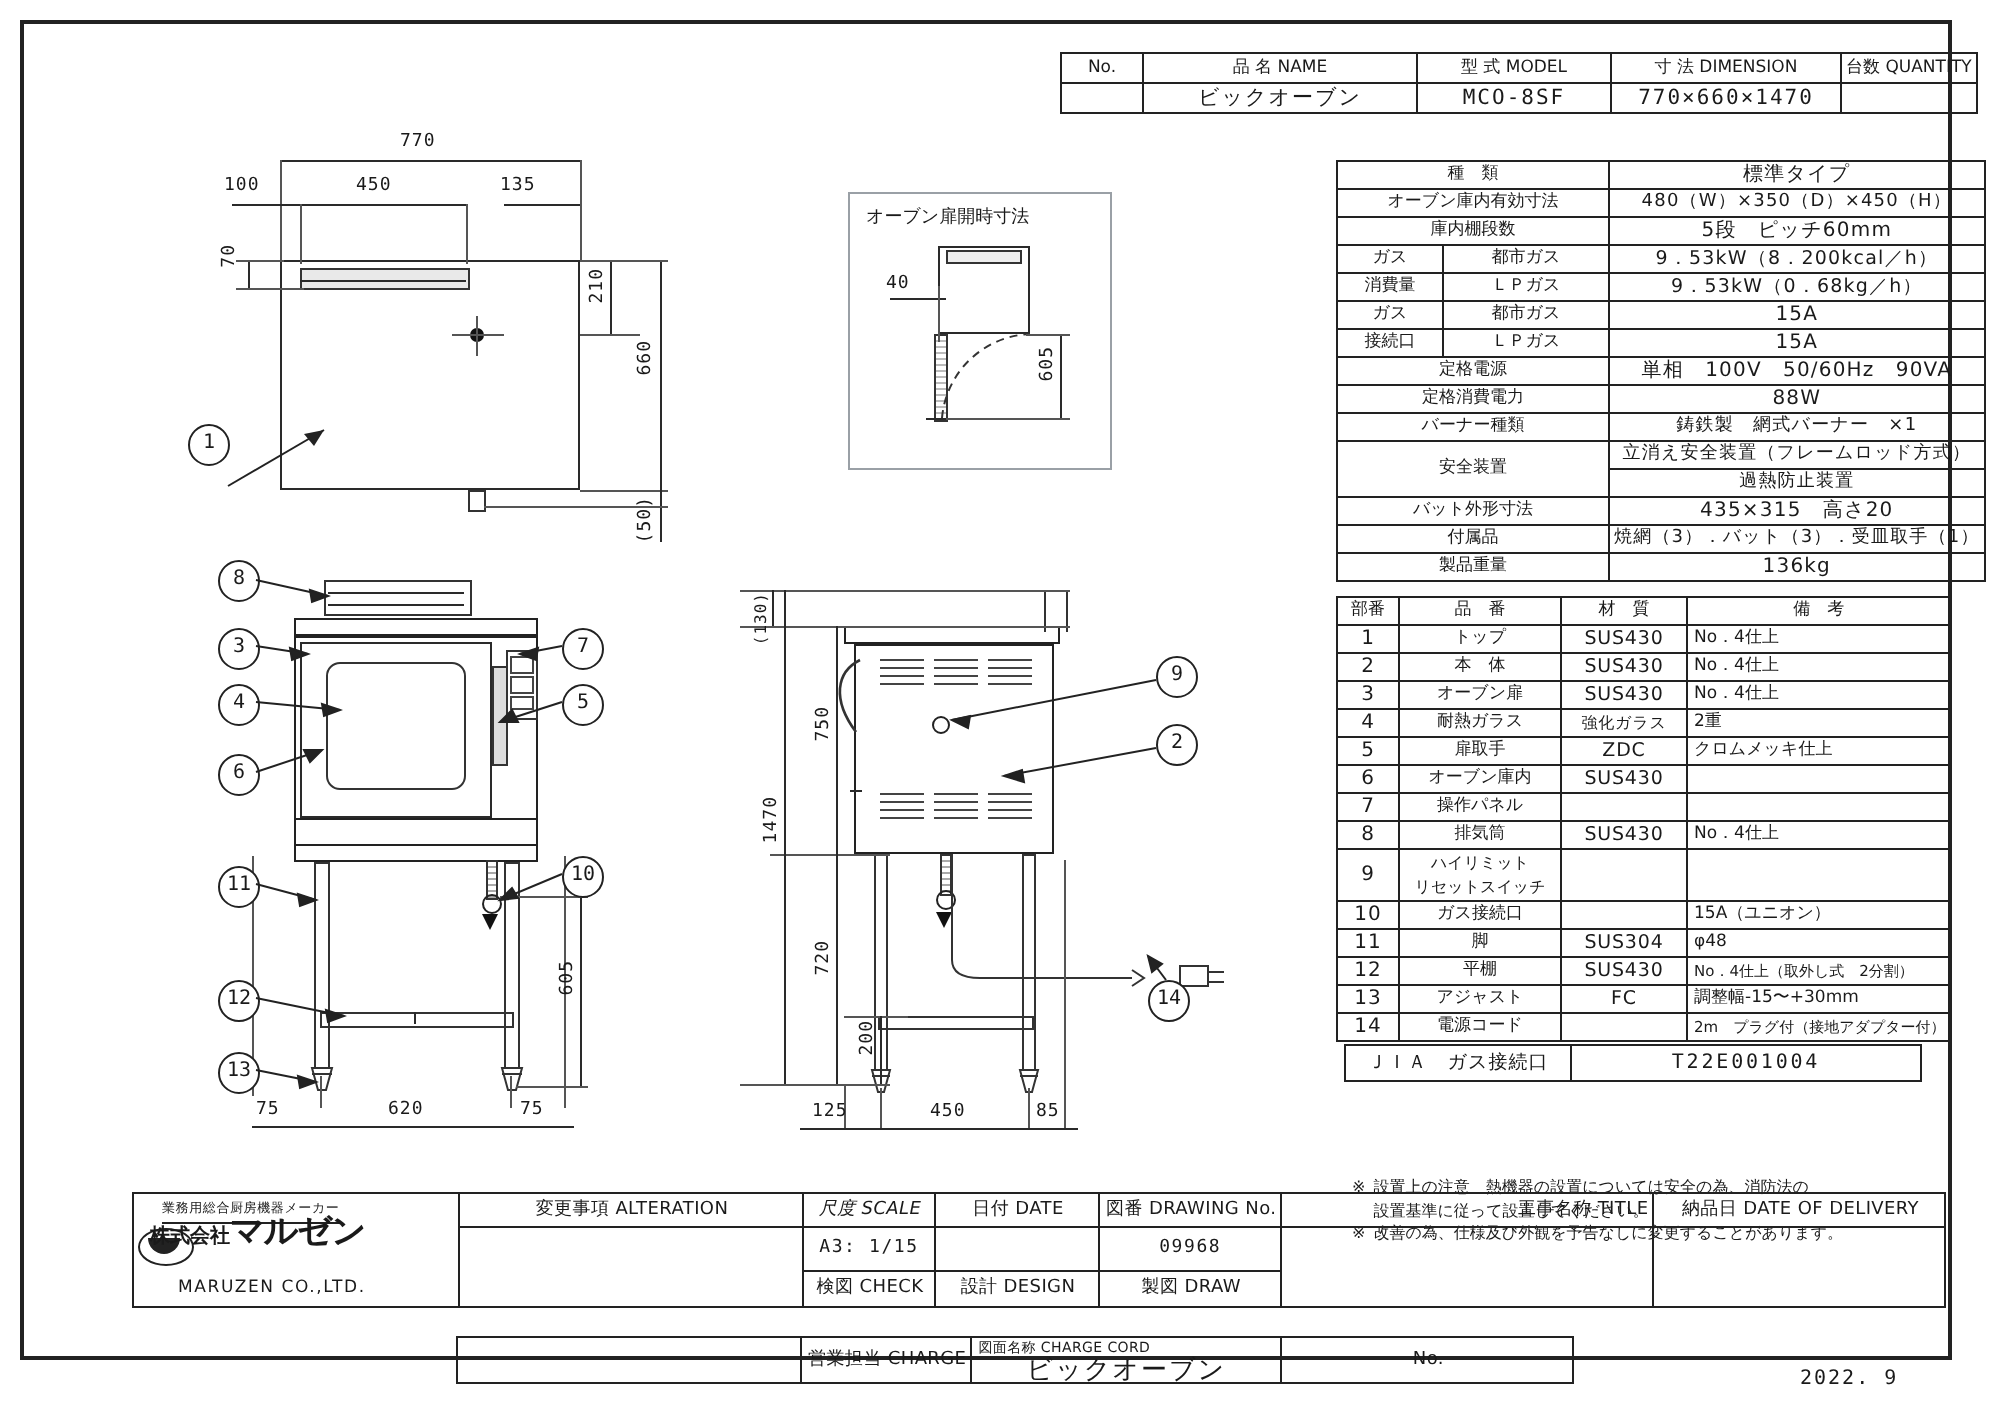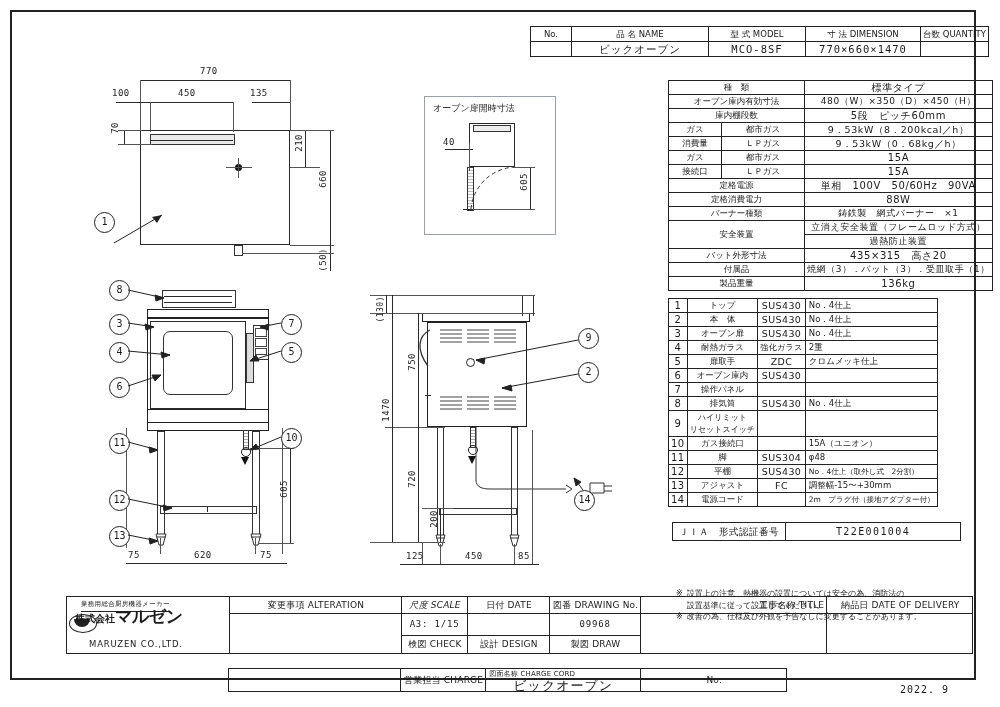--- a/index.html
+++ b/index.html
@@ -173,20 +173,26 @@
   </tr>
   <tr>
     <td colspan="2">製品重量</td>
     <td class="v">136kg</td>
   </tr>
 </tbody>
   </table>
 
 <table class="tbl abs" id="parts-table">
   <tbody>
+      <tr>
+    <td style="width:26px">部番</td>
+    <td style="width:76px">品　番</td>
+    <td style="width:58px">材　質</td>
+    <td style="width:124px">備　考</td>
+  </tr>
   <tr>
         <td class="n">1</td>
         <td>トップ</td>
         <td class="mat">SUS430</td>
         <td class="rm">No．4仕上</td>
       </tr>
   <tr>
         <td class="n">2</td>
         <td>本　体</td>
         <td class="mat">SUS430</td>
@@ -266,21 +272,21 @@
         <td>電源コード</td>
         <td class="mat"></td>
         <td class="rm" style="font-size:7.5px">2m　プラグ付（接地アダプター付）</td>
       </tr>
 </tbody>
   </table>
 
 <table class="tbl abs" id="jia-table">
   <tbody>
       <tr>
-    <td class="k">ＪＩＡ　形式認証番号</td>
+    <td class="k">ＪＩＡ　ガス接続口</td>
     <td class="v mono">T22E001004</td>
   </tr>
 </tbody>
   </table>
 
 <div class="abs" id="notes">
   <div class="row">
     <span class="mk">※</span>
     <span>
       <span>設置上の注意　熱機器の設置については安全の為、消防法の</span><br>

